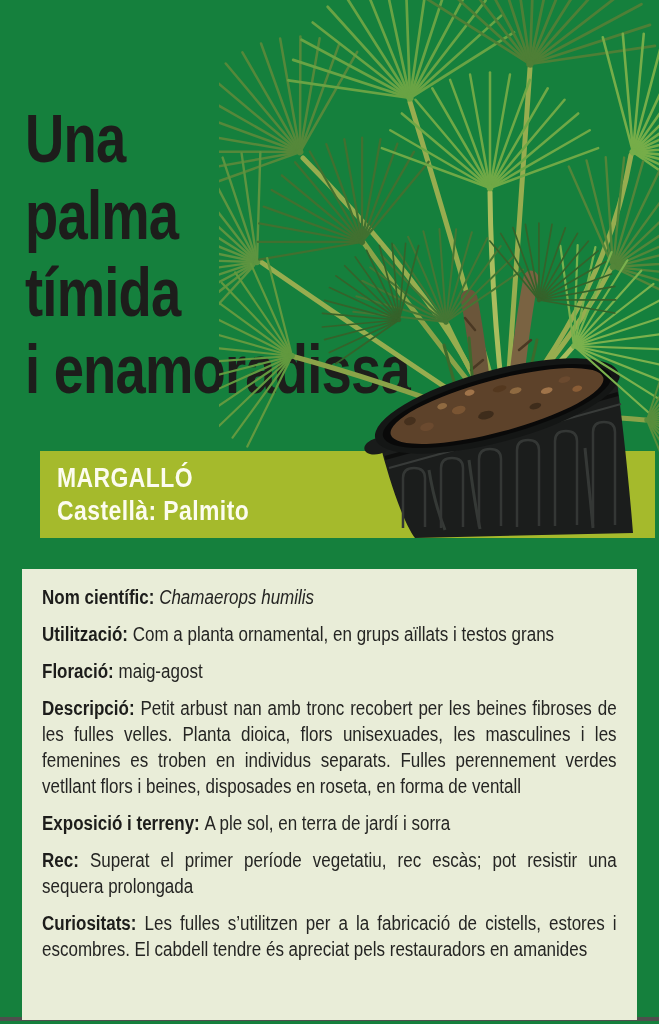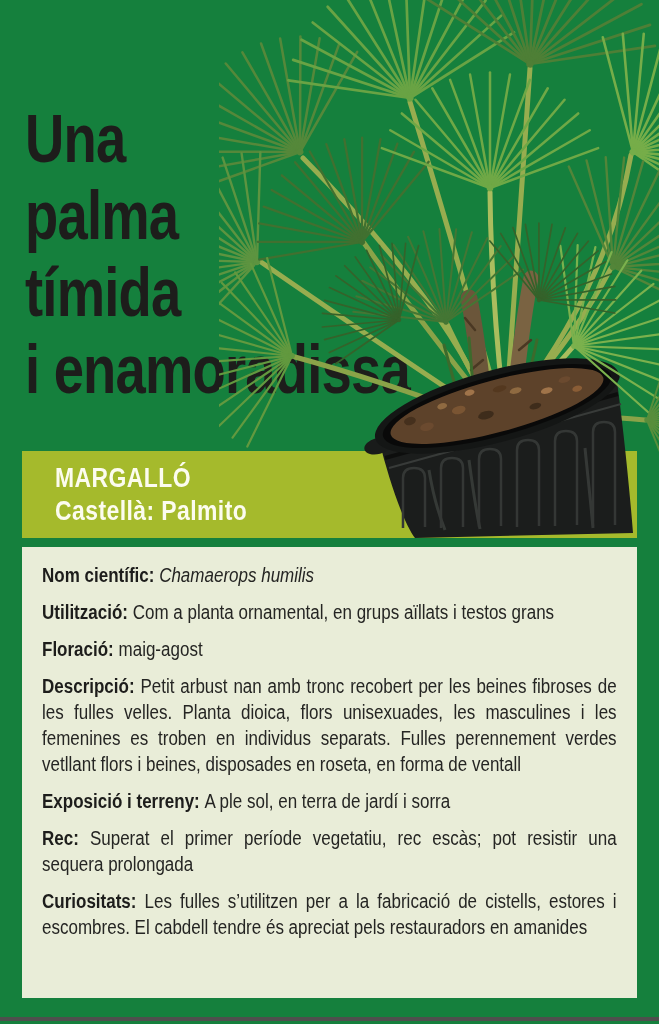--- a/index.html
+++ b/index.html
@@ -9,30 +9,30 @@
   }
   
   .title{
     position:absolute;left:25px;top:100px;z-index:2;
     color:#1d1d1b;font-weight:bold;font-size:68px;line-height:77px;
     letter-spacing:-1px;transform:scaleX(.80);transform-origin:0 0;
     white-space:nowrap;
   }
   
   .banner{
-    position:absolute;left:22px;top:451px;width:615px;height:87px;z-index:1;
-    background:#a5ba2c;color:#fcfcef;box-sizing:border-box;padding:11px 0 0 33px;
+    position:absolute;left:40px;top:451px;width:615px;height:87px;z-index:1;
+    background:#a5ba2c;color:#fcfcef;box-sizing:border-box;padding:11px 0 0 17px;
   }
   .banner-inner{
     transform:scaleX(.85);transform-origin:0 0;width:690px;
     font-weight:bold;font-size:27px;line-height:33px;letter-spacing:.5px;
   }
   
   .infobox{
-    position:absolute;left:22px;top:547px;width:615px;height:451px;z-index:2;
+    position:absolute;left:22px;top:569px;width:615px;height:451px;z-index:2;
     background:#e9edd8;box-sizing:border-box;padding:15px 20px 0 20px;color:#252523;
   }
   .infobox-inner{
     transform:scaleX(.85);transform-origin:0 0;width:676px;
     font-size:20px;line-height:26px;
   }
   .field{margin:0 0 11px 0;text-align:justify;}
   .field b{color:#1d1d1b;}
   .sci{font-style:italic;}
   

